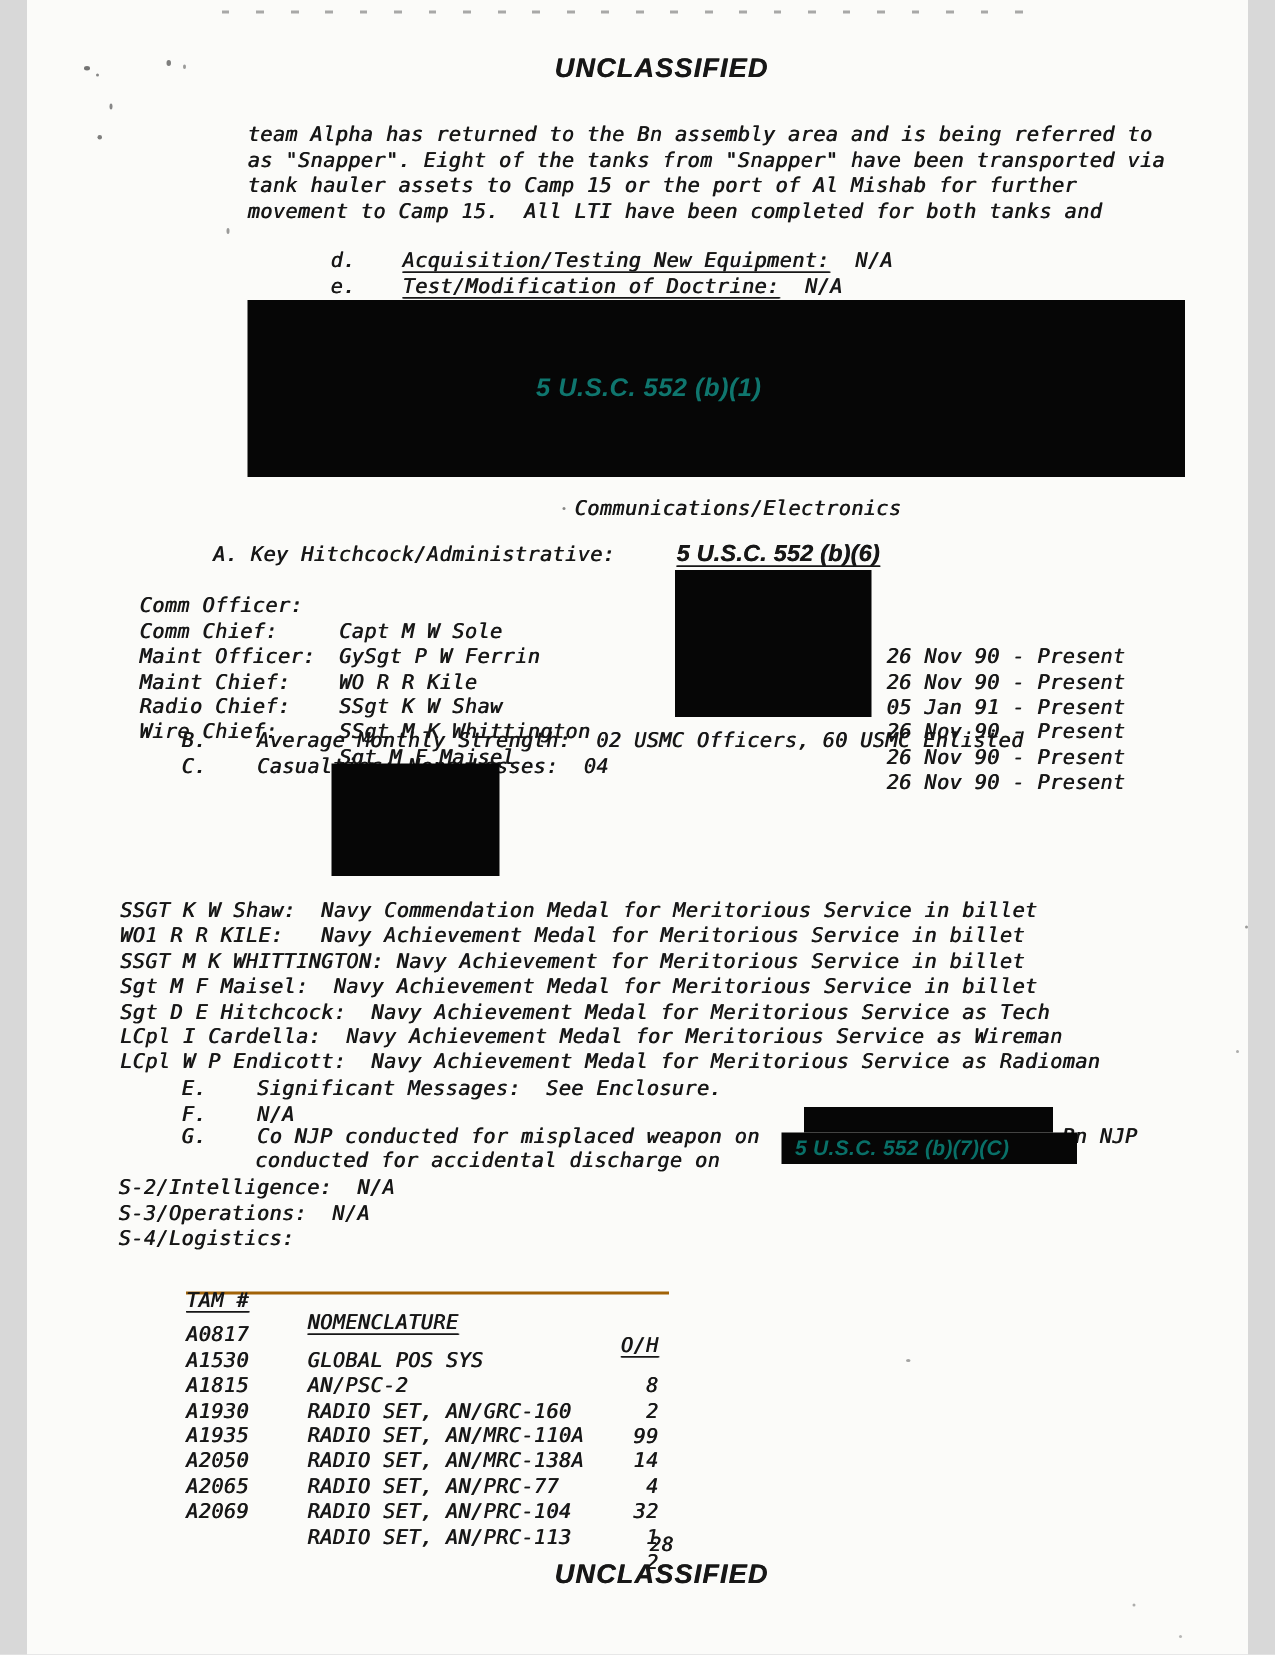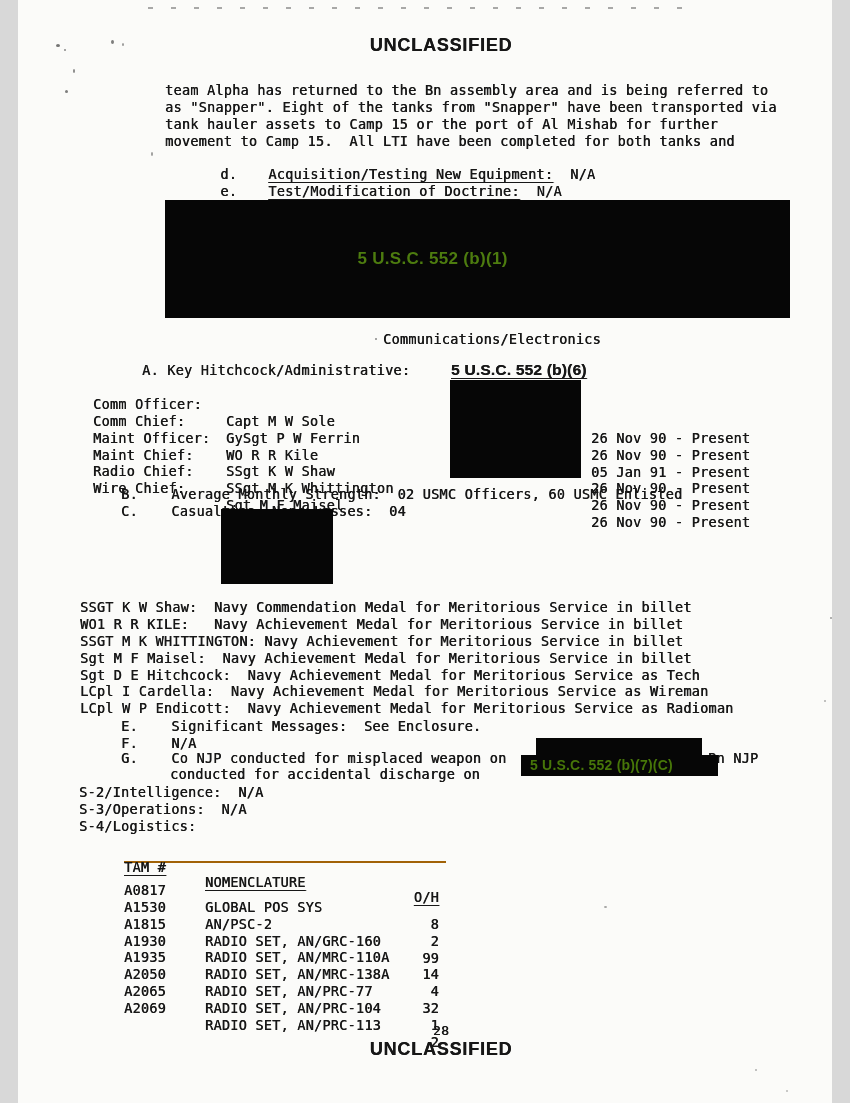--- a/index.html
+++ b/index.html
@@ -1,29 +1,29 @@
 <!DOCTYPE html>
 <html><head>
 <meta charset="utf-8">
 <style>
   html,body{margin:0;padding:0;background:#d8d8d8;}
   .page{
     position:relative;width:814px;height:1103px;margin:0 auto;background:#fbfbf9;
     font-family:"DejaVu Sans Mono", monospace;font-size:13.5px;letter-spacing:0.25px;
-    color:#171717;overflow:hidden;text-shadow:0.45px 0 0 currentColor;
+    color:#171717;overflow:hidden;text-shadow:0.45px 0 0 currentColor;font-style:italic;
   }
   .abs{position:absolute;}
   .ln{height:16.9px;line-height:16.9px;white-space:pre;}
   .ln4{height:16.6px;line-height:16.6px;white-space:pre;}
   .sans{font-family:"Liberation Sans","DejaVu Sans",sans-serif;text-shadow:0.3px 0 0 currentColor;}
   .bold{font-weight:700;}
   .u{text-decoration:underline;text-underline-offset:3px;text-decoration-thickness:1px;}
   .center{left:32px;right:0;text-align:center;}
   .redbox{position:absolute;background:#060606;z-index:3;}
-  .red-label{color:#4d7c0f;font-family:"Liberation Sans","DejaVu Sans",sans-serif;font-weight:700;text-shadow:none;}
+  .red-label{color:#0f766e;font-family:"Liberation Sans","DejaVu Sans",sans-serif;font-weight:700;text-shadow:none;}
   .letter{display:inline-block;width:48px;}
   .prow{position:relative;height:16.9px;line-height:16.9px;white-space:pre;}
   .pcol1{position:absolute;left:0;}
   .pcol2{position:absolute;left:133px;}
   .pcol3{position:absolute;left:498px;}
   .thead{position:relative;height:16px;line-height:15px;width:322px;border-bottom:2px solid #a16207;white-space:pre;}
   .trow{position:relative;height:16.9px;line-height:16.9px;white-space:pre;}
   .tc1{position:absolute;left:0;}
   .tc2{position:absolute;left:81px;}
   .tc3{position:absolute;left:270px;width:45px;text-align:right;}

